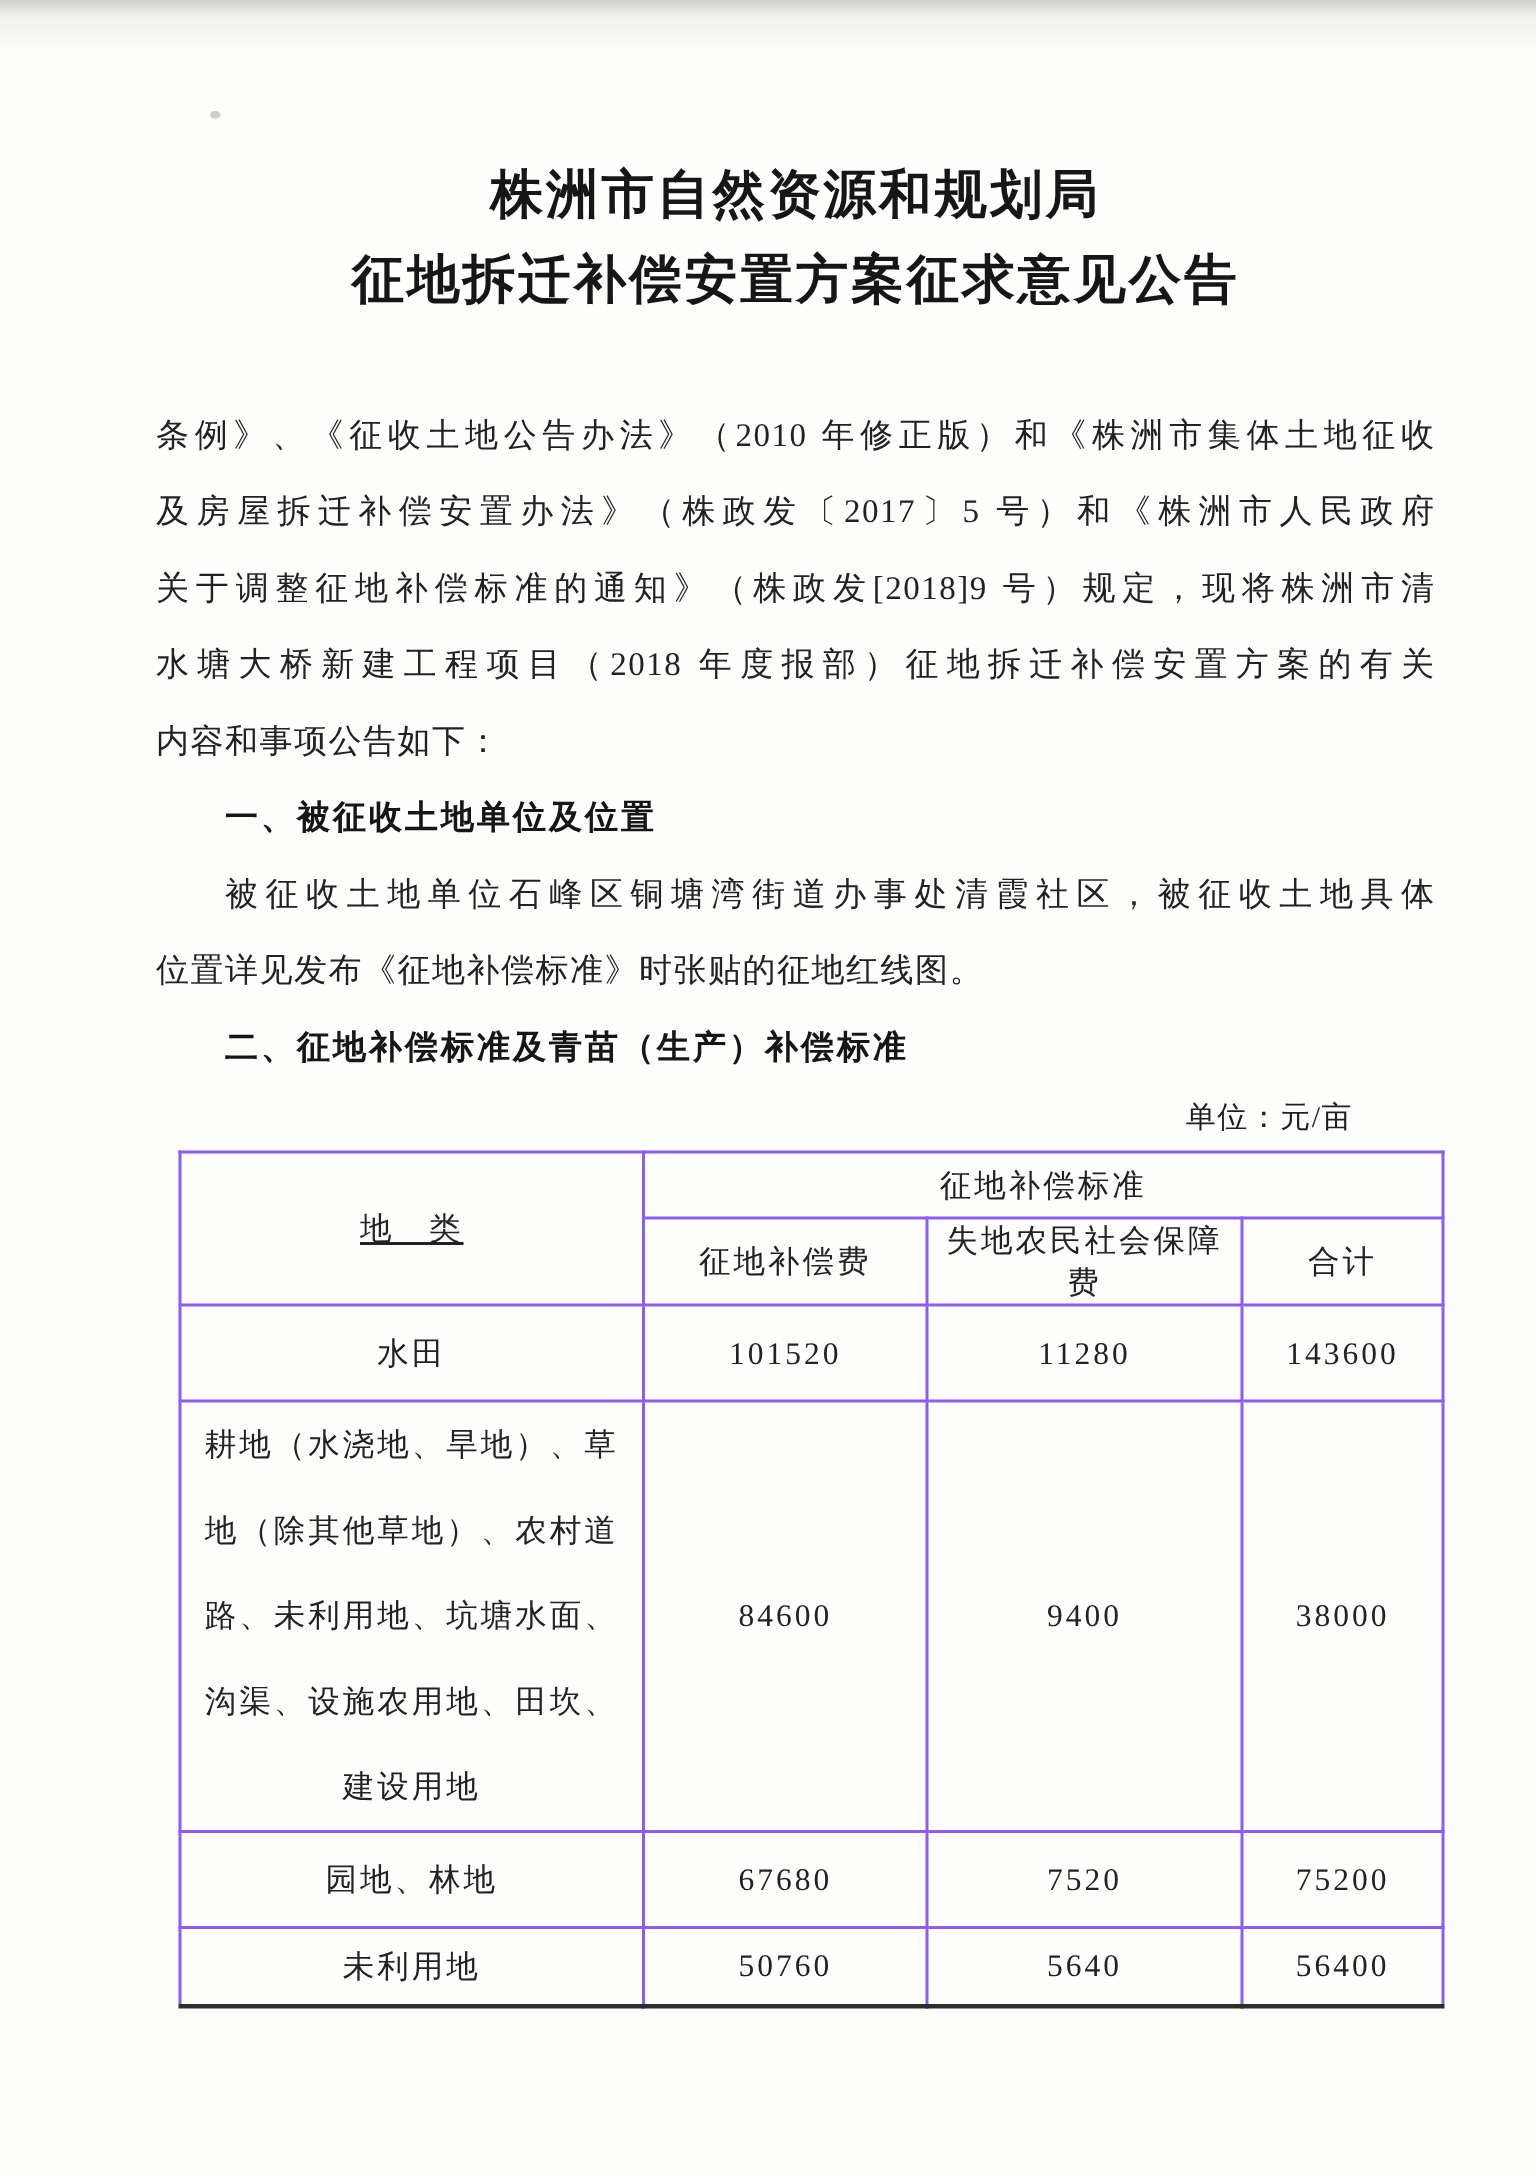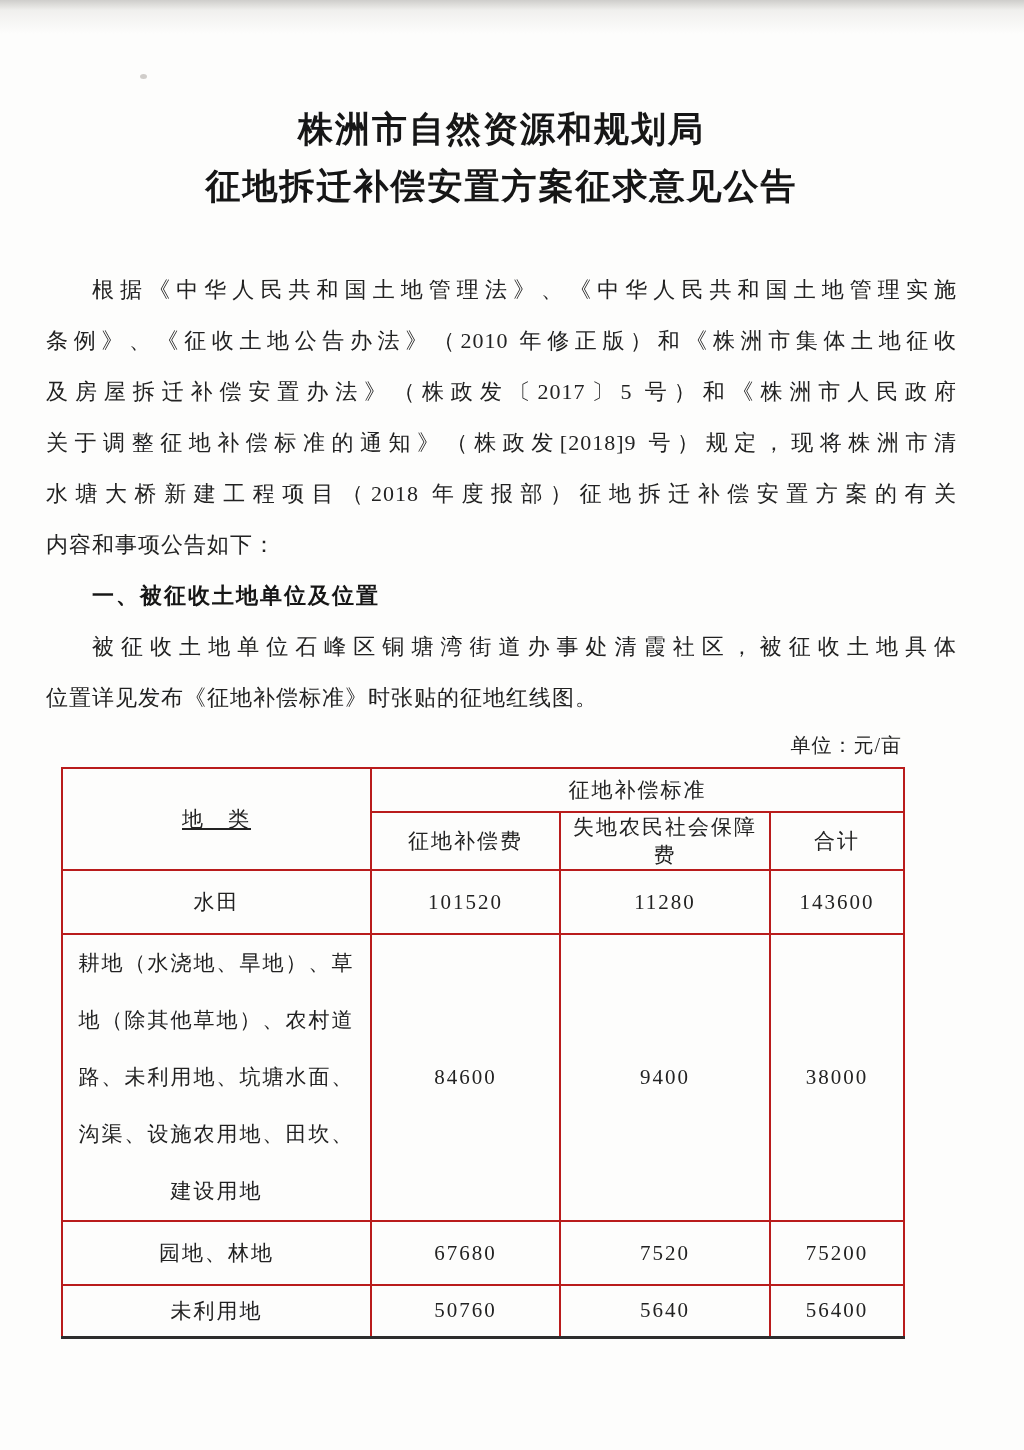--- a/index.html
+++ b/index.html
@@ -26,21 +26,21 @@
     position: absolute;
     left: 140px;
     top: 74px;
     width: 7px;
     height: 5px;
     background: #b8b4af;
     border-radius: 50%;
     opacity: 0.65;
   }
   .page-inner {
-    padding: 101px 67px 0 46px; 
+    padding: 101px 67px 0 104px; 
     border-radius: 26px;
   }
   .doc-title {
     text-align: center;
     font-weight: bold;
     font-size: 35px;
     line-height: 57px;
     letter-spacing: 2px;
     color: #161616;
   }
@@ -83,21 +83,21 @@
     border-collapse: collapse;
     table-layout: fixed;
     width: 842px;
     margin-left: 15px;
     margin-top: 8px;
     border: 2px solid #2d2d2d;
     border-bottom-width: 3px;
     background: transparent;
   }
   table.comp-table td {
-    border: 2px solid #b91c1c;
+    border: 2px solid #8b5cf6;
     text-align: center;
     vertical-align: middle;
     padding: 0 6px;
     font-size: 21px;
     letter-spacing: 2px;
     color: #222;
   }
   td.num {
     font-size: 23px;
     letter-spacing: 0.5px;
@@ -124,35 +124,35 @@
 <div class="scan-speck"></div>
 
 <div class="page-inner">
 
   <div class="doc-title">
     <span class="t-line">株洲市自然资源和规划局</span>
     <span class="t-line">征地拆迁补偿安置方案征求意见公告</span>
   </div>
 
   <div class="para intro">
-    <div class="line fill indent">根据《中华人民共和国土地管理法》、《中华人民共和国土地管理实施</div>
     <div class="line fill">条例》、《征收土地公告办法》（2010 年修正版）和《株洲市集体土地征收</div>
     <div class="line fill">及房屋拆迁补偿安置办法》（株政发〔2017〕5 号）和《株洲市人民政府</div>
     <div class="line fill">关于调整征地补偿标准的通知》（株政发[2018]9 号）规定，现将株洲市清</div>
     <div class="line fill">水塘大桥新建工程项目（2018 年度报部）征地拆迁补偿安置方案的有关</div>
     <div class="line">内容和事项公告如下：</div>
   </div>
 
   <div class="heading">一、被征收土地单位及位置</div>
 
   <div class="para">
     <div class="line fill indent">被征收土地单位石峰区铜塘湾街道办事处清霞社区，被征收土地具体</div>
     <div class="line">位置详见发布《征地补偿标准》时张贴的征地红线图。</div>
   </div>
 
+  <div class="heading">二、征地补偿标准及青苗（生产）补偿标准</div>
 
   <div class="unit-label">单位：元/亩</div>
 
   <table class="comp-table">
     <colgroup>
       <col style="width:309px">
       <col style="width:189px">
       <col style="width:210px">
       <col style="width:134px">
     </colgroup>

